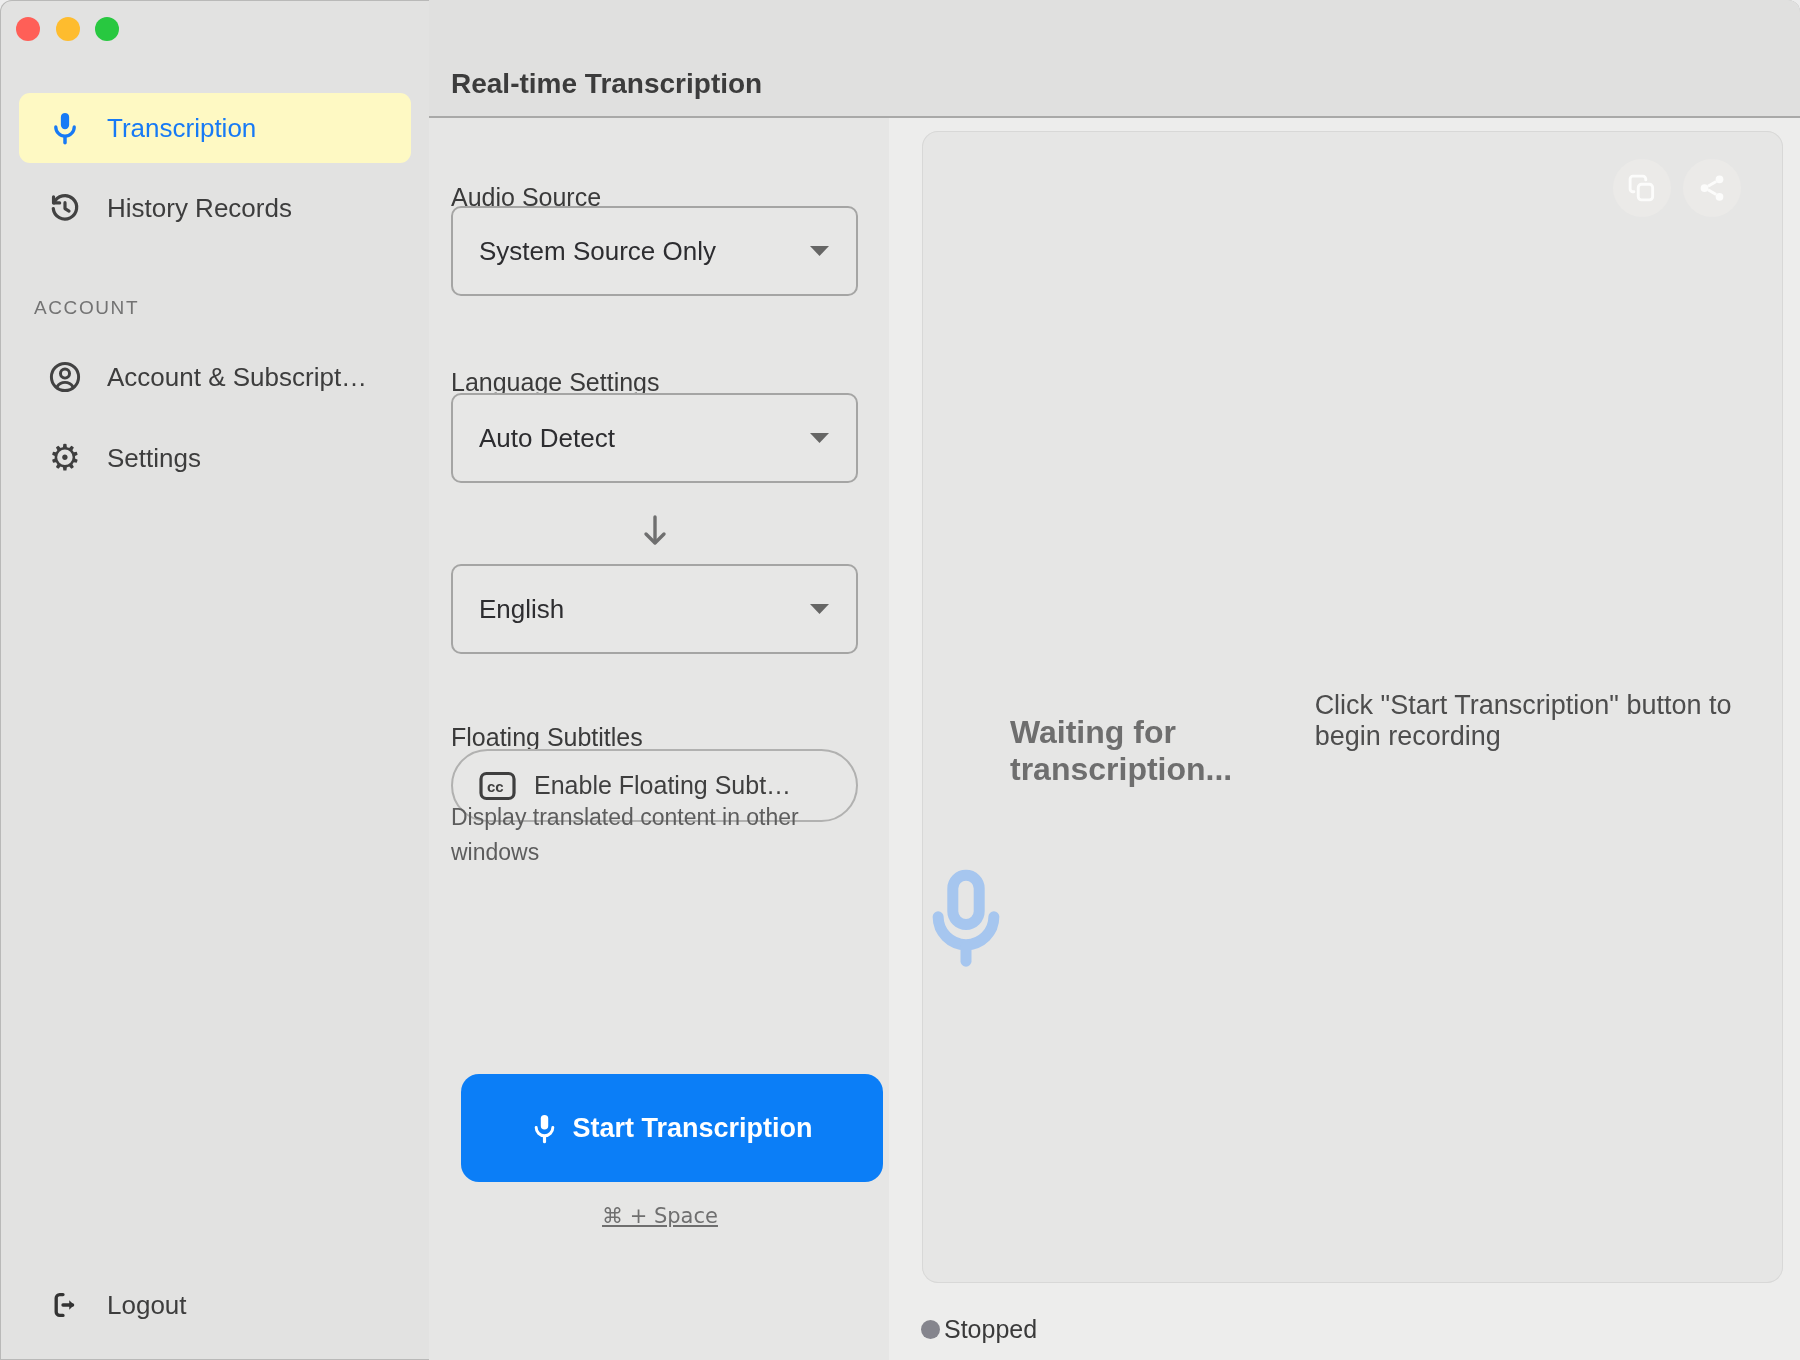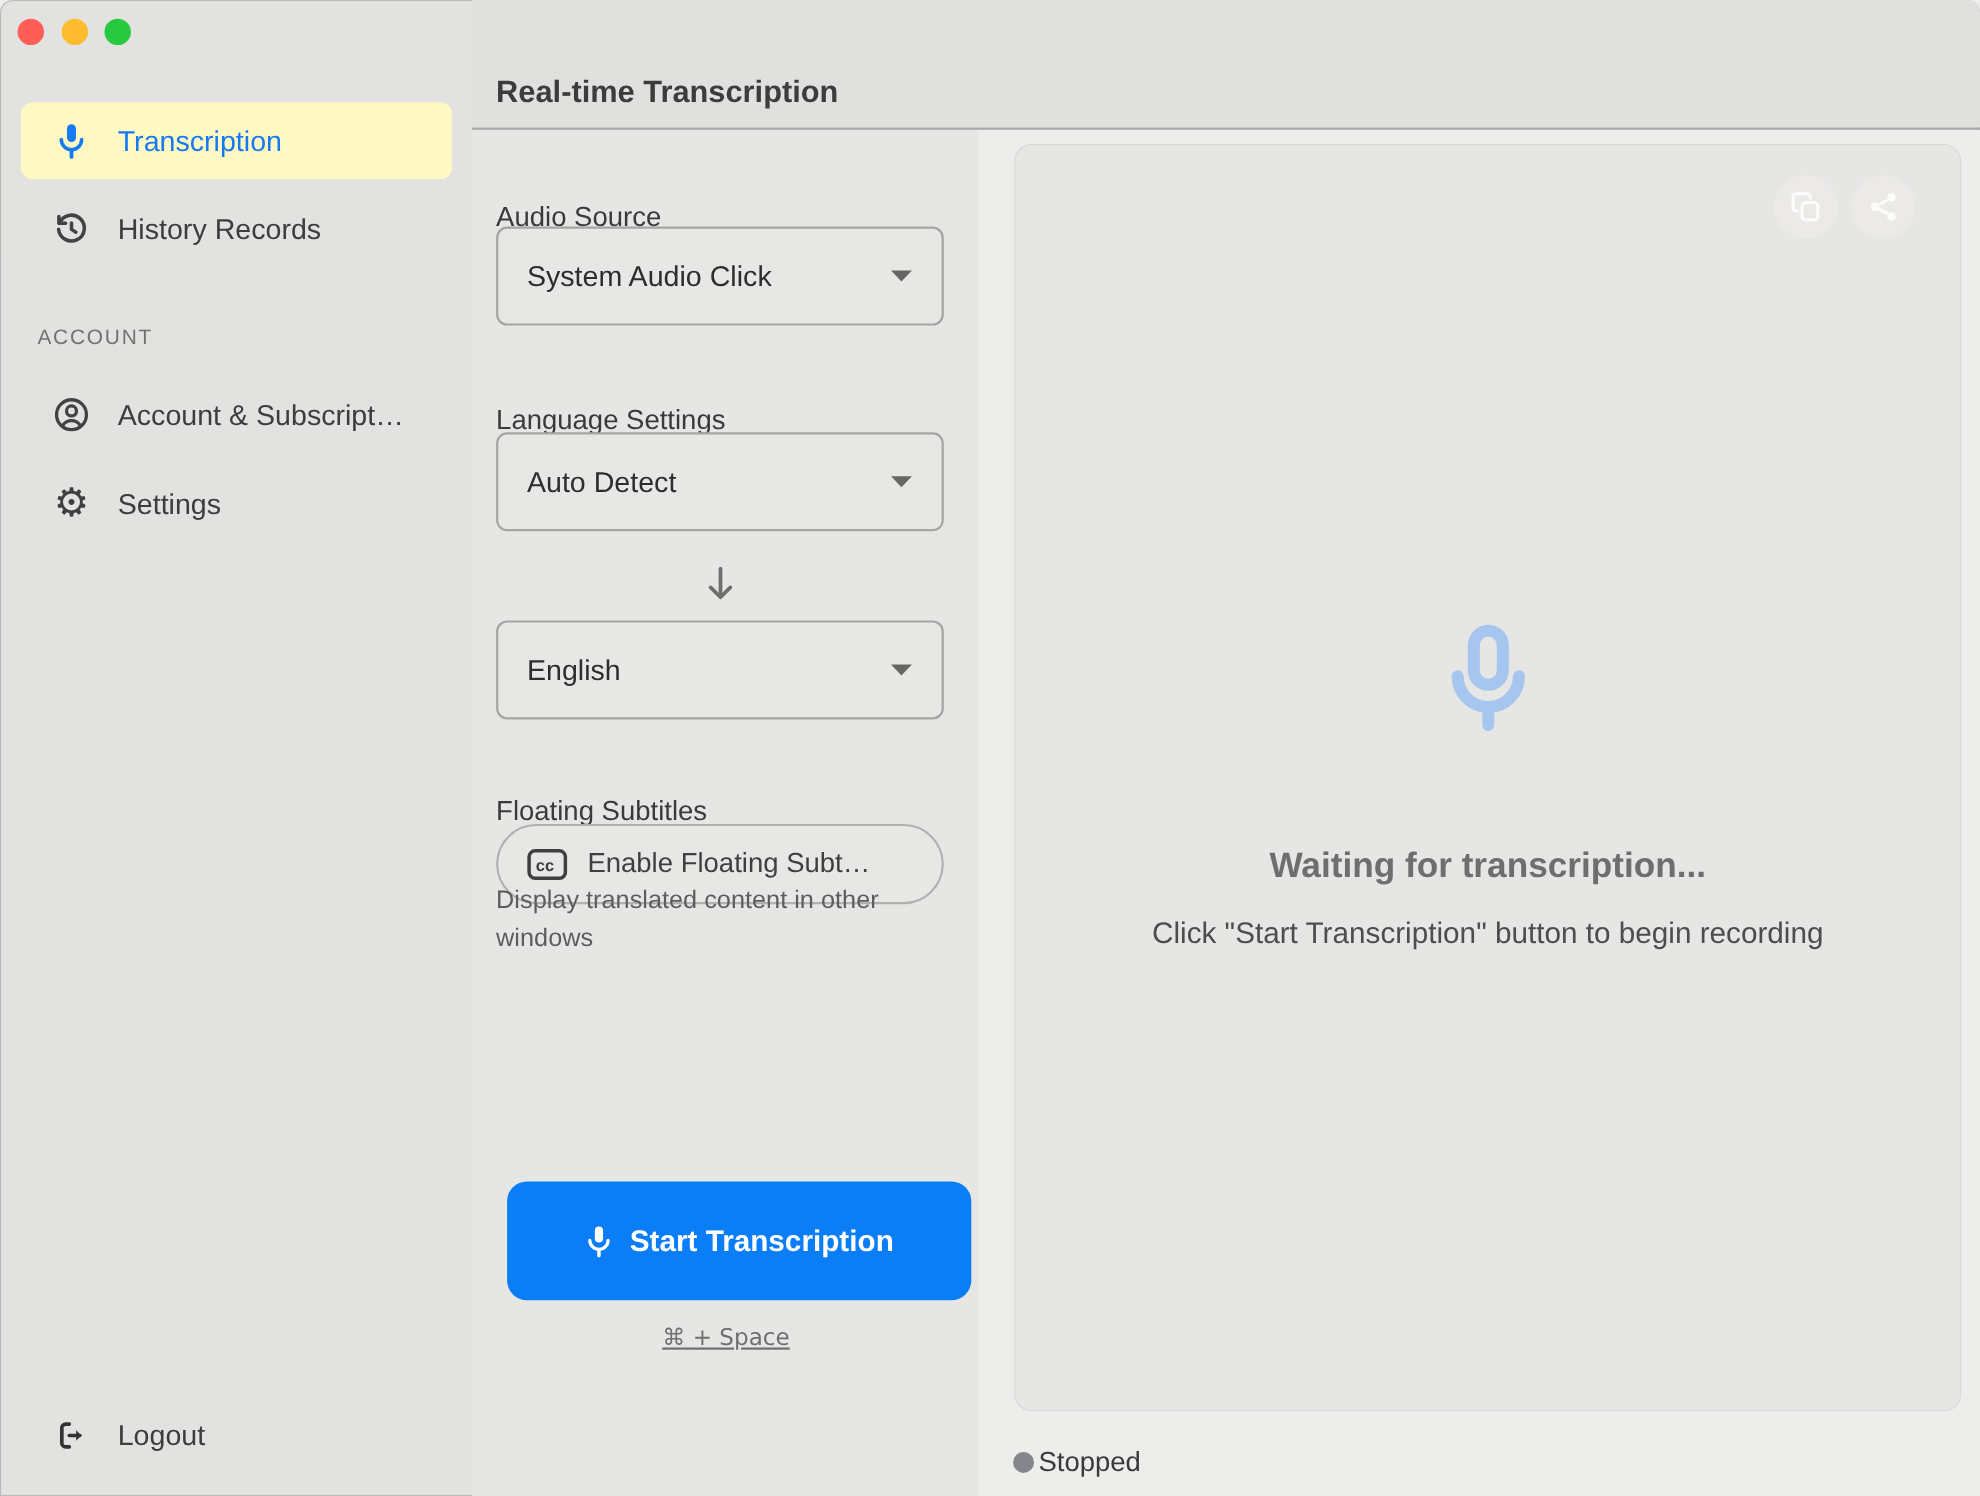--- a/index.html
+++ b/index.html
@@ -39,21 +39,21 @@
              color:#ffffff;font-size:27px;font-weight:700;border:none;margin-left:12px;}
   .shortcut{position:absolute;left:449px;top:1204px;width:422px;text-align:center;font-size:21px;
             color:#6f6f6f;font-family:"DejaVu Sans","Liberation Sans",sans-serif;text-decoration:underline;}
   .mid-arrow{position:absolute;left:637px;top:512px;color:#6f6f6f;}
   
   .panel{position:absolute;left:922px;top:131px;width:861px;height:1152px;background:#e6e6e5;
          border-radius:16px;box-shadow:0 0 0 1px #d8d8d7 inset;}
   .round-ic{position:absolute;top:28px;width:58px;height:58px;border-radius:50%;background:#ebeae8;
             display:flex;align-items:center;justify-content:center;}
   .center-stack{position:absolute;left:0;top:0;width:861px;height:1152px;display:flex;
-                flex-direction:column;align-items:center;}
+                flex-direction:row;align-items:center;}
   .big-mic{margin-top:423px;color:#a6c6ef;}
   .wait-title{margin-top:88px;font-size:32px;font-weight:700;color:#6e6e6e;}
   .wait-sub{margin-top:28px;font-size:27px;color:#4d4d4d;}
   .status-row{position:absolute;left:921px;top:1315px;display:flex;align-items:center;gap:4px;}
   .status-dot{width:19px;height:19px;border-radius:50%;background:#85858d;}
   .status-text{font-size:25px;color:#3a3a3a;}
   svg{display:block;}
 </style>
 </head>
 <body>
@@ -119,21 +119,21 @@
         <path d="M15.2 8.4 18.8 12 15.2 15.6 Z" fill="#333333" stroke="none"></path>
       </svg>
     </span>
     <span>Logout</span>
   </div>
 
   <div class="page-title">Real-time Transcription</div>
 
   <div class="ctl-label" style="top:153px">Audio Source</div>
   <div class="select-box" style="top:206px">
-    <span>System Audio Click</span>
+    <span>System Source Only</span>
     <span class="spacer"></span>
     <span>
       <svg width="21" height="12" viewBox="0 0 21 12">
           <polygon points="1,1 20,1 10.5,11" fill="#666665"></polygon>
         </svg>
     </span>
   </div>
 
   <div class="ctl-label" style="top:338px">Language Settings</div>
   <div class="select-box" style="top:393px">

